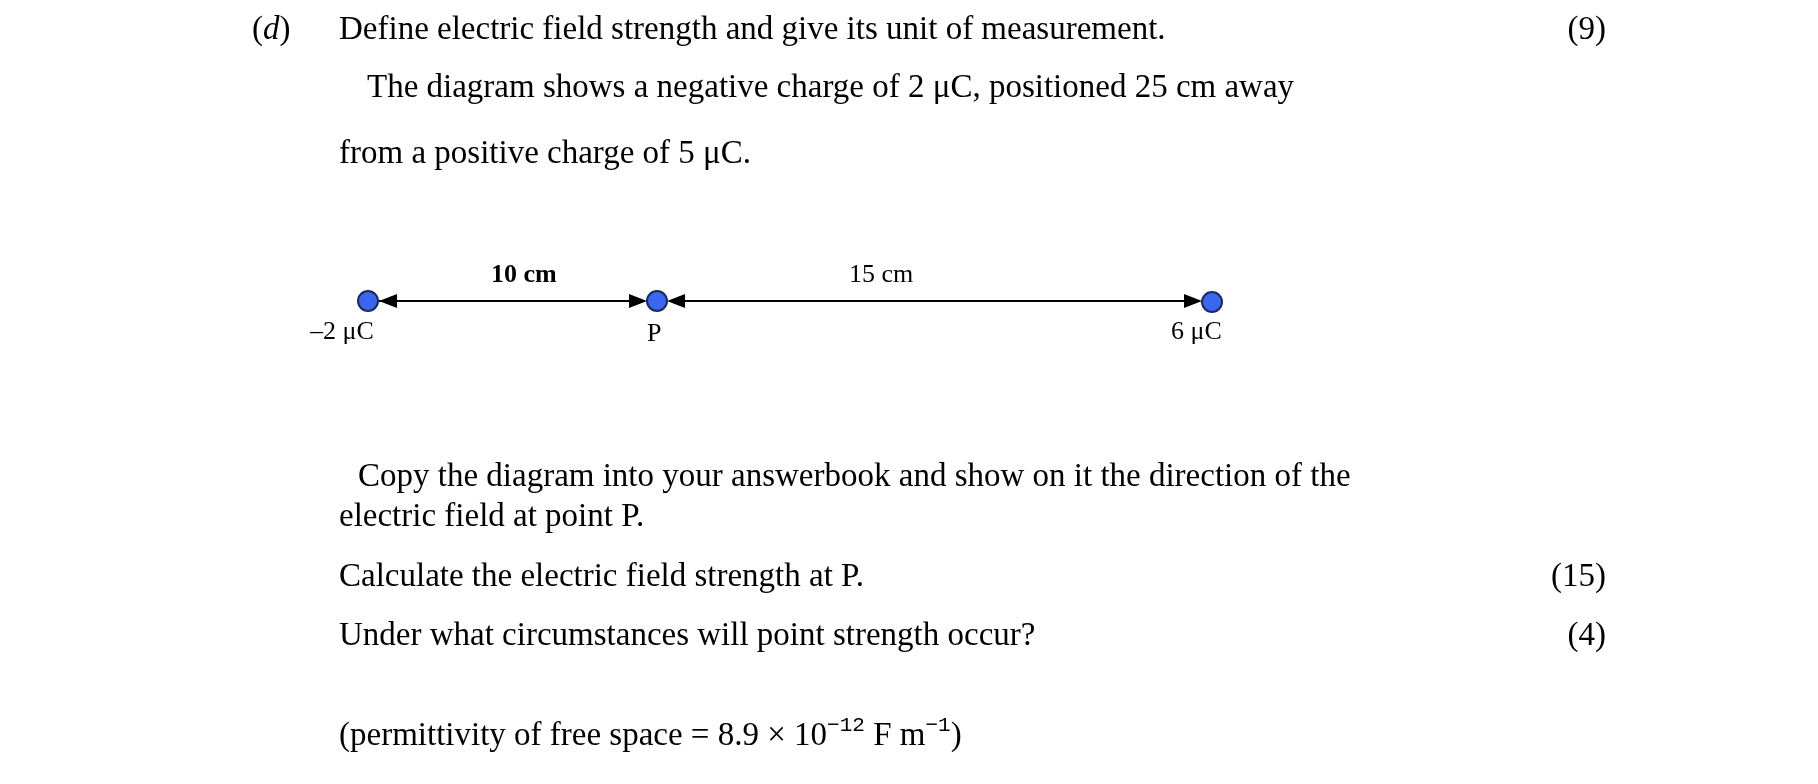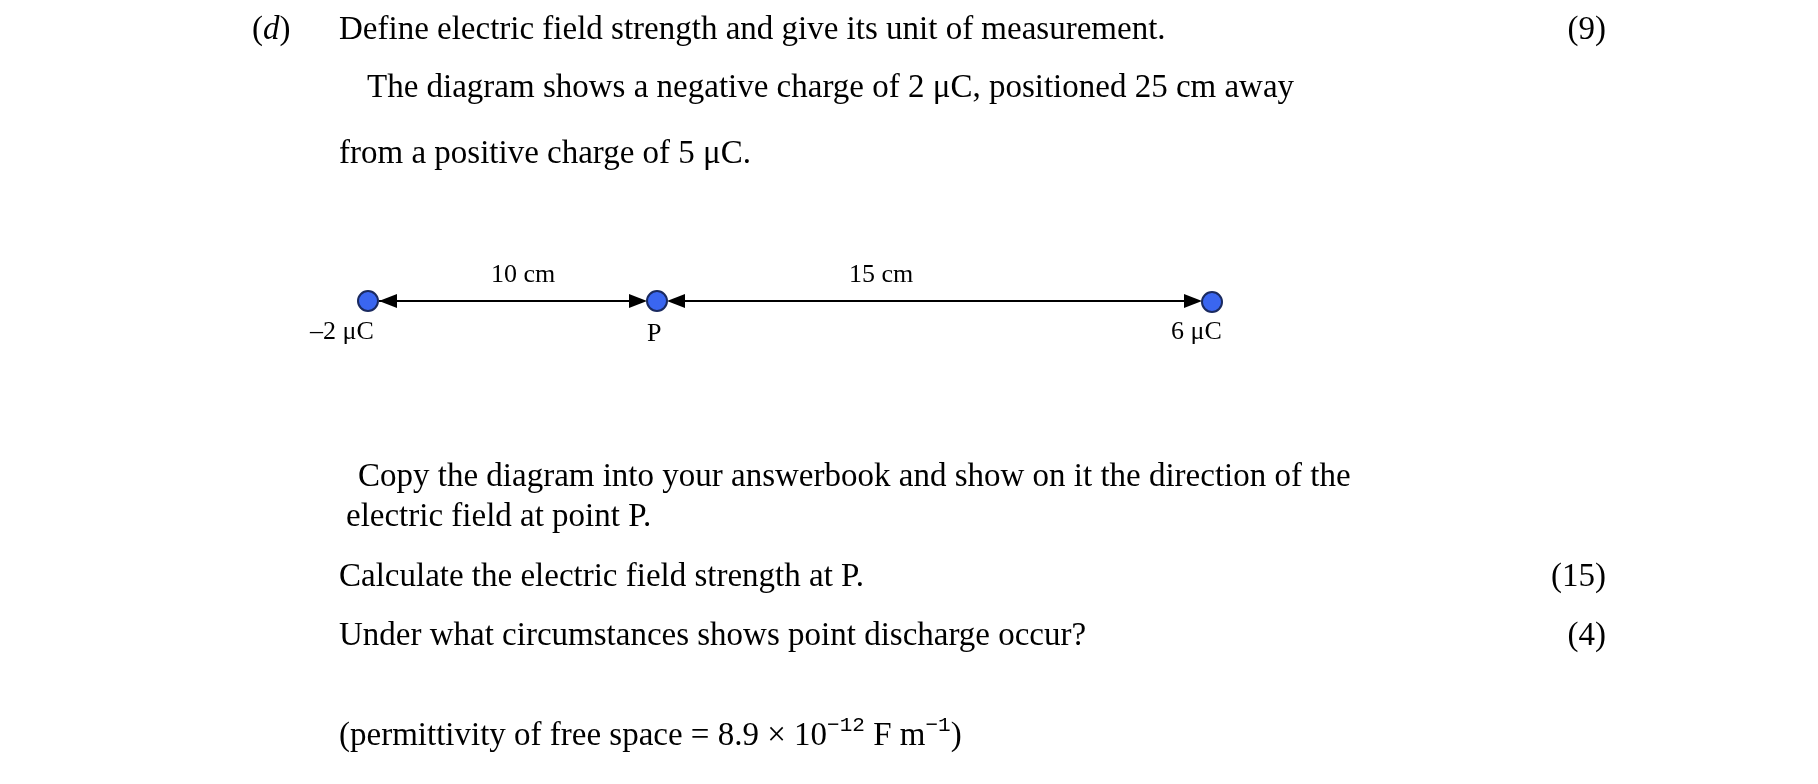--- a/index.html
+++ b/index.html
@@ -27,29 +27,29 @@
     <line x1="379" y1="301" x2="631" y2="301" stroke="#000" stroke-width="2"></line>
     <line x1="683" y1="301" x2="1199" y2="301" stroke="#000" stroke-width="2"></line>
     <polygon points="379,301 397,294 397,308" fill="#000"></polygon>
     <polygon points="647,301 629,294 629,308" fill="#000"></polygon>
     <polygon points="667,301 685,294 685,308" fill="#000"></polygon>
     <polygon points="1202,301 1184,294 1184,308" fill="#000"></polygon>
     <circle cx="368" cy="301" r="10" fill="#3a66f0" stroke="#1a2a60" stroke-width="2"></circle>
     <circle cx="657" cy="301" r="10" fill="#3a66f0" stroke="#1a2a60" stroke-width="2"></circle>
     <circle cx="1212" cy="302" r="10" fill="#3a66f0" stroke="#1a2a60" stroke-width="2"></circle>
   </svg>
-  <div class="abs lbl" style="left:491px;top:259px;">10 cm</div>
+  <div class="abs lbl" style="left:491px;top:259px;font-weight:bold;">10 cm</div>
   <div class="abs lbl" style="left:849px;top:259px;">15 cm</div>
   <div class="abs lbl" style="left:310px;top:316px;text-align:right;">–2 μC</div>
   <div class="abs lbl" style="left:647px;top:318px;">P</div>
   <div class="abs lbl" style="left:1171px;top:316px;">6 μC</div>
 </div>
 
 <div class="abs txt" style="left:339px;top:455px;margin-left:19px;">Copy the diagram into your answerbook and show on it the direction of the</div>
-<div class="abs txt" style="left:346px;top:495px;">electric field at point P.</div>
+<div class="abs txt" style="left:339px;top:495px;">electric field at point P.</div>
 
 <div class="abs txt" style="left:339px;top:555px;">Calculate the electric field strength at P.</div>
 <div class="marks" style="top:555px;">(15)</div>
 
-<div class="abs txt" style="left:339px;top:614px;">Under what circumstances shows point discharge occur?</div>
+<div class="abs txt" style="left:339px;top:614px;">Under what circumstances will point strength occur?</div>
 <div class="marks" style="top:614px;">(4)</div>
 
 <div class="abs txt" style="left:339px;top:714px;"><span>(permittivity of free space = 8.9 × 10</span><sup>−12</sup><span> F m</span><sup>−1</sup><span>)</span></div>
 
 </body></html>

